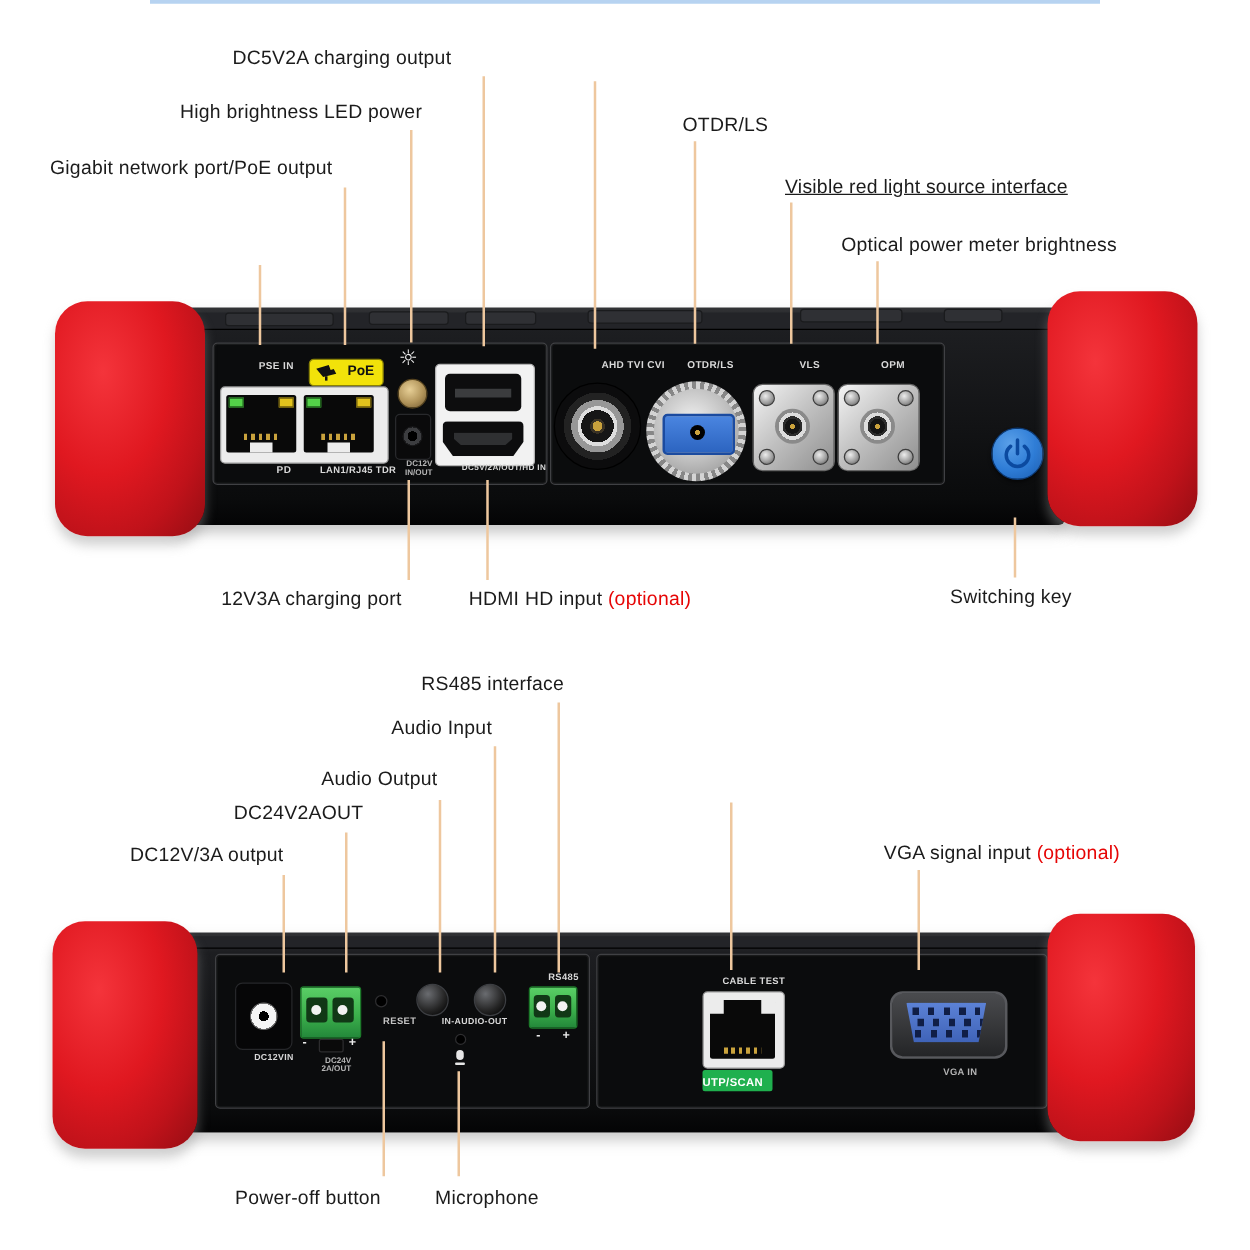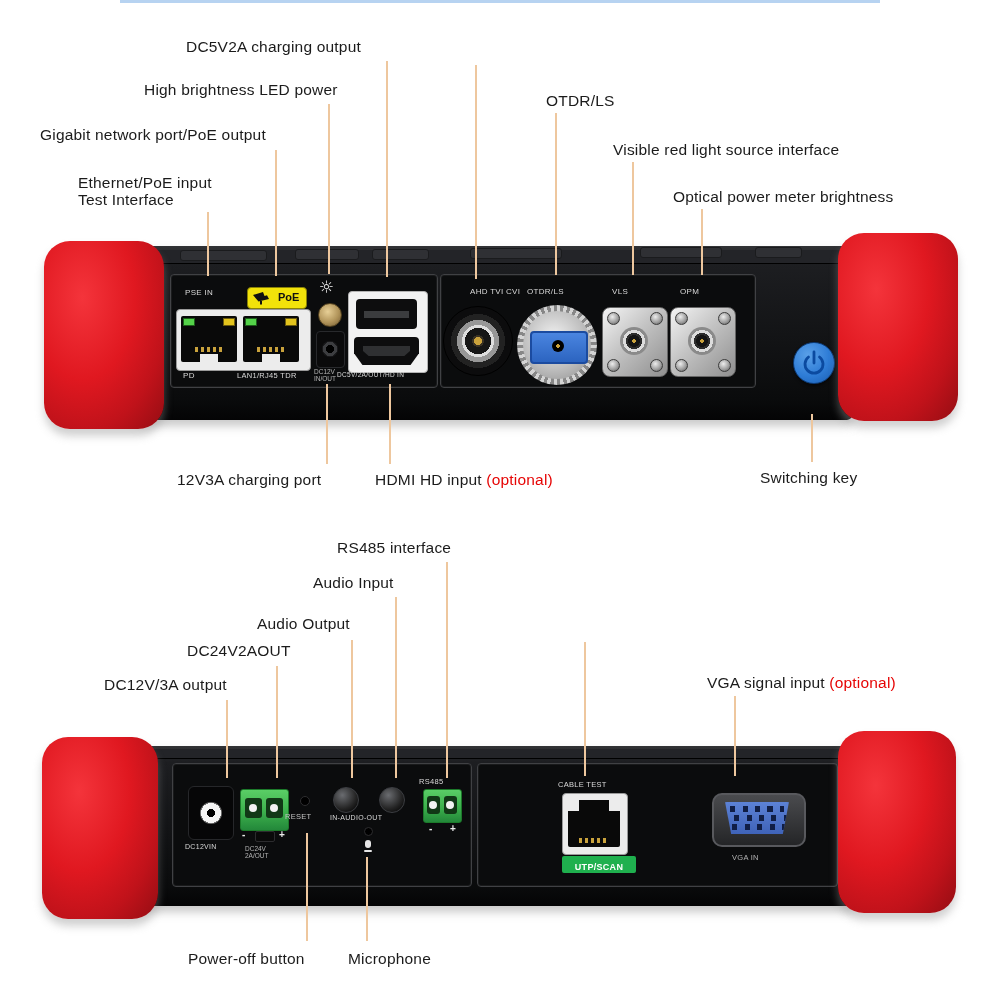--- a/index.html
+++ b/index.html
@@ -11,21 +11,21 @@
   .cap{position:absolute;border-radius:26px;z-index:30;
        background:radial-gradient(115% 115% at 32% 30%,#f4343b 0%,#e01820 38%,#c0121a 62%,#940d13 85%,#7c0a0f 100%);
        box-shadow:0 7px 9px rgba(150,150,150,.45);}
   .dbody{position:absolute;border-radius:5px;z-index:10;
        background:linear-gradient(180deg,#323336 0%,#1d1e21 10%,#121315 55%,#0a0b0c 88%,#040405 100%);
        box-shadow:0 6px 10px rgba(150,150,150,.5);}
   .lip{position:absolute;background:#232428;border-bottom:1px solid #000;z-index:11;}
   .tab{position:absolute;background:#2f3034;border:1px solid #1a1b1d;border-radius:3px;z-index:12;}
   .panel{position:absolute;background:#0b0c0d;border:1px solid #404144;border-radius:4px;z-index:12;
        box-shadow:inset 0 0 0 1px #191a1b;}
-  .plabel{position:absolute;color:#d9d9d9;font-weight:normal;font-size:8px;text-align:left;z-index:20;
+  .plabel{position:absolute;color:#d9d9d9;font-weight:bold;font-size:8px;text-align:right;z-index:20;
        letter-spacing:.3px;white-space:nowrap;}
   .tiny{font-size:6.5px;color:#b5b5b5;line-height:7px;letter-spacing:0;}
   .z{z-index:20;position:absolute;}
   
   .rjbezel{background:#ececec;border:1px solid #9a9a9a;border-radius:4px;}
   .rjport{position:absolute;background:#090909;border-radius:2px;}
   .ledg{position:absolute;width:10px;height:6px;background:#54d249;border:1px solid #1d5c1a;}
   .ledy{position:absolute;width:10px;height:6px;background:#e2c31d;border:1px solid #6b5a0c;}
   .pins{position:absolute;height:5px;background:repeating-linear-gradient(90deg,#c9a23c 0 3px,transparent 3px 6px);}
   .latch{position:absolute;background:#ececec;}
@@ -55,25 +55,21 @@
 <body>
 
 <div id="stage">
 
   <div style="position:absolute;left:120px;top:0;width:760px;height:3px;background:#b7d3f1;"></div>
 
   <div class="cl" style="left:186px;top:38px;"><span>DC5V2A charging output</span></div>
   <div class="cl" style="left:144px;top:81px;"><span>High brightness LED power</span></div>
   <div class="cl" style="left:546px;top:92px;"><span>OTDR/LS</span></div>
   <div class="cl" style="left:40px;top:126px;"><span>Gigabit network port/PoE output</span></div>
-  <div class="cl" style="left:613px;top:141px;"><span>Visible red light source interface</span></div>
-  <div class="cl" style="left:78px;top:174px;">
-    <span style="display:block;">Ethernet/PoE input</span>
-    <span style="display:block;">Test Interface</span>
-  </div>
+  <div class="cl" style="left:628px;top:141px;text-decoration:underline;"><span>Visible red light source interface</span></div>
   <div class="cl" style="left:673px;top:188px;"><span>Optical power meter brightness</span></div>
   <div class="cl" style="left:177px;top:471px;"><span>12V3A charging port</span></div>
   <div class="cl" style="left:375px;top:471px;"><span>HDMI HD input </span><span class="opt">(optional)</span></div>
   <div class="cl" style="left:760px;top:469px;"><span>Switching key</span></div>
 
   <div class="ld" style="left:207px;top:212px;height:64px;"></div>
   <div class="ld" style="left:275px;top:150px;height:126px;"></div>
   <div class="ld" style="left:328px;top:104px;height:170px;"></div>
   <div class="ld" style="left:386px;top:61px;height:216px;"></div>
   <div class="ld" style="left:475px;top:65px;height:214px;"></div>
@@ -252,21 +248,21 @@
   <div class="mark" style="left:429px;top:823px;">-</div>
   <div class="mark" style="left:450px;top:823px;">+</div>
 
   <div class="plabel" style="left:558px;top:780px;width:70px;font-size:7.5px;">CABLE TEST</div>
   <div class="z rjbezel" style="left:562px;top:793px;width:64px;height:60px;">
     <div class="rjport" style="left:5px;top:6px;width:52px;height:47px;"></div>
     <div style="position:absolute;left:5px;top:6px;width:11px;height:11px;background:#ececec;"></div>
     <div style="position:absolute;left:46px;top:6px;width:11px;height:11px;background:#ececec;"></div>
     <div class="pins" style="left:16px;top:44px;width:30px;"></div>
   </div>
-  <div class="z" style="left:562px;top:856px;width:74px;height:17px;background:#1fb04e;border-radius:2px;text-align:center;">
+  <div class="z" style="left:562px;top:856px;width:56px;height:17px;background:#1fb04e;border-radius:2px;">
     <span style="color:#fff;font-weight:bold;font-size:9px;line-height:17px;letter-spacing:.3px;">UTP/SCAN</span>
   </div>
 
   <div class="z" style="left:712px;top:793px;width:90px;height:50px;border-radius:10px;border:2px solid #58595d;background:linear-gradient(180deg,#4a4b4e,#242527);">
     <div style="position:absolute;left:9px;top:7px;width:68px;height:32px;background:linear-gradient(180deg,#5c82d6,#3f63b8);clip-path:polygon(3% 0,97% 0,88% 100%,12% 100%);border-radius:4px;">
       <div style="position:absolute;left:7px;top:4px;width:54px;height:6px;background:repeating-linear-gradient(90deg,#101e46 0 5px,transparent 5px 12.5px);"></div>
       <div style="position:absolute;left:11px;top:13px;width:54px;height:6px;background:repeating-linear-gradient(90deg,#101e46 0 5px,transparent 5px 12.5px);"></div>
       <div style="position:absolute;left:9px;top:22px;width:54px;height:6px;background:repeating-linear-gradient(90deg,#101e46 0 5px,transparent 5px 12.5px);"></div>
     </div>
   </div>

